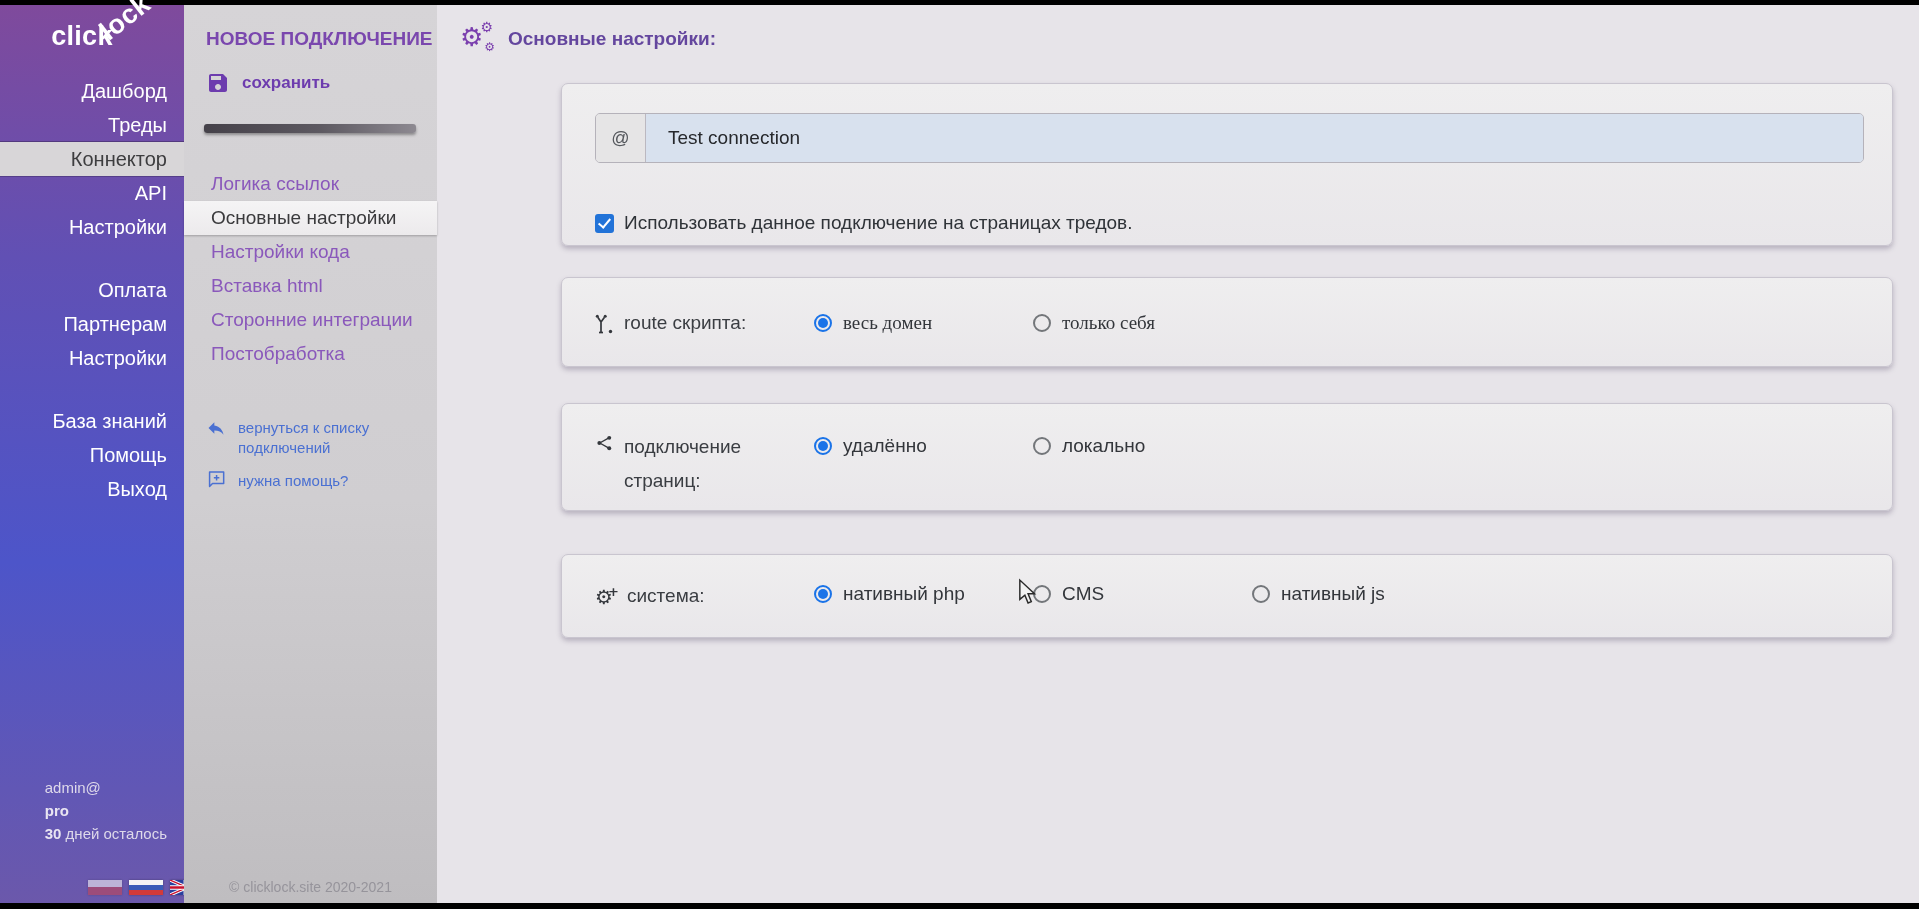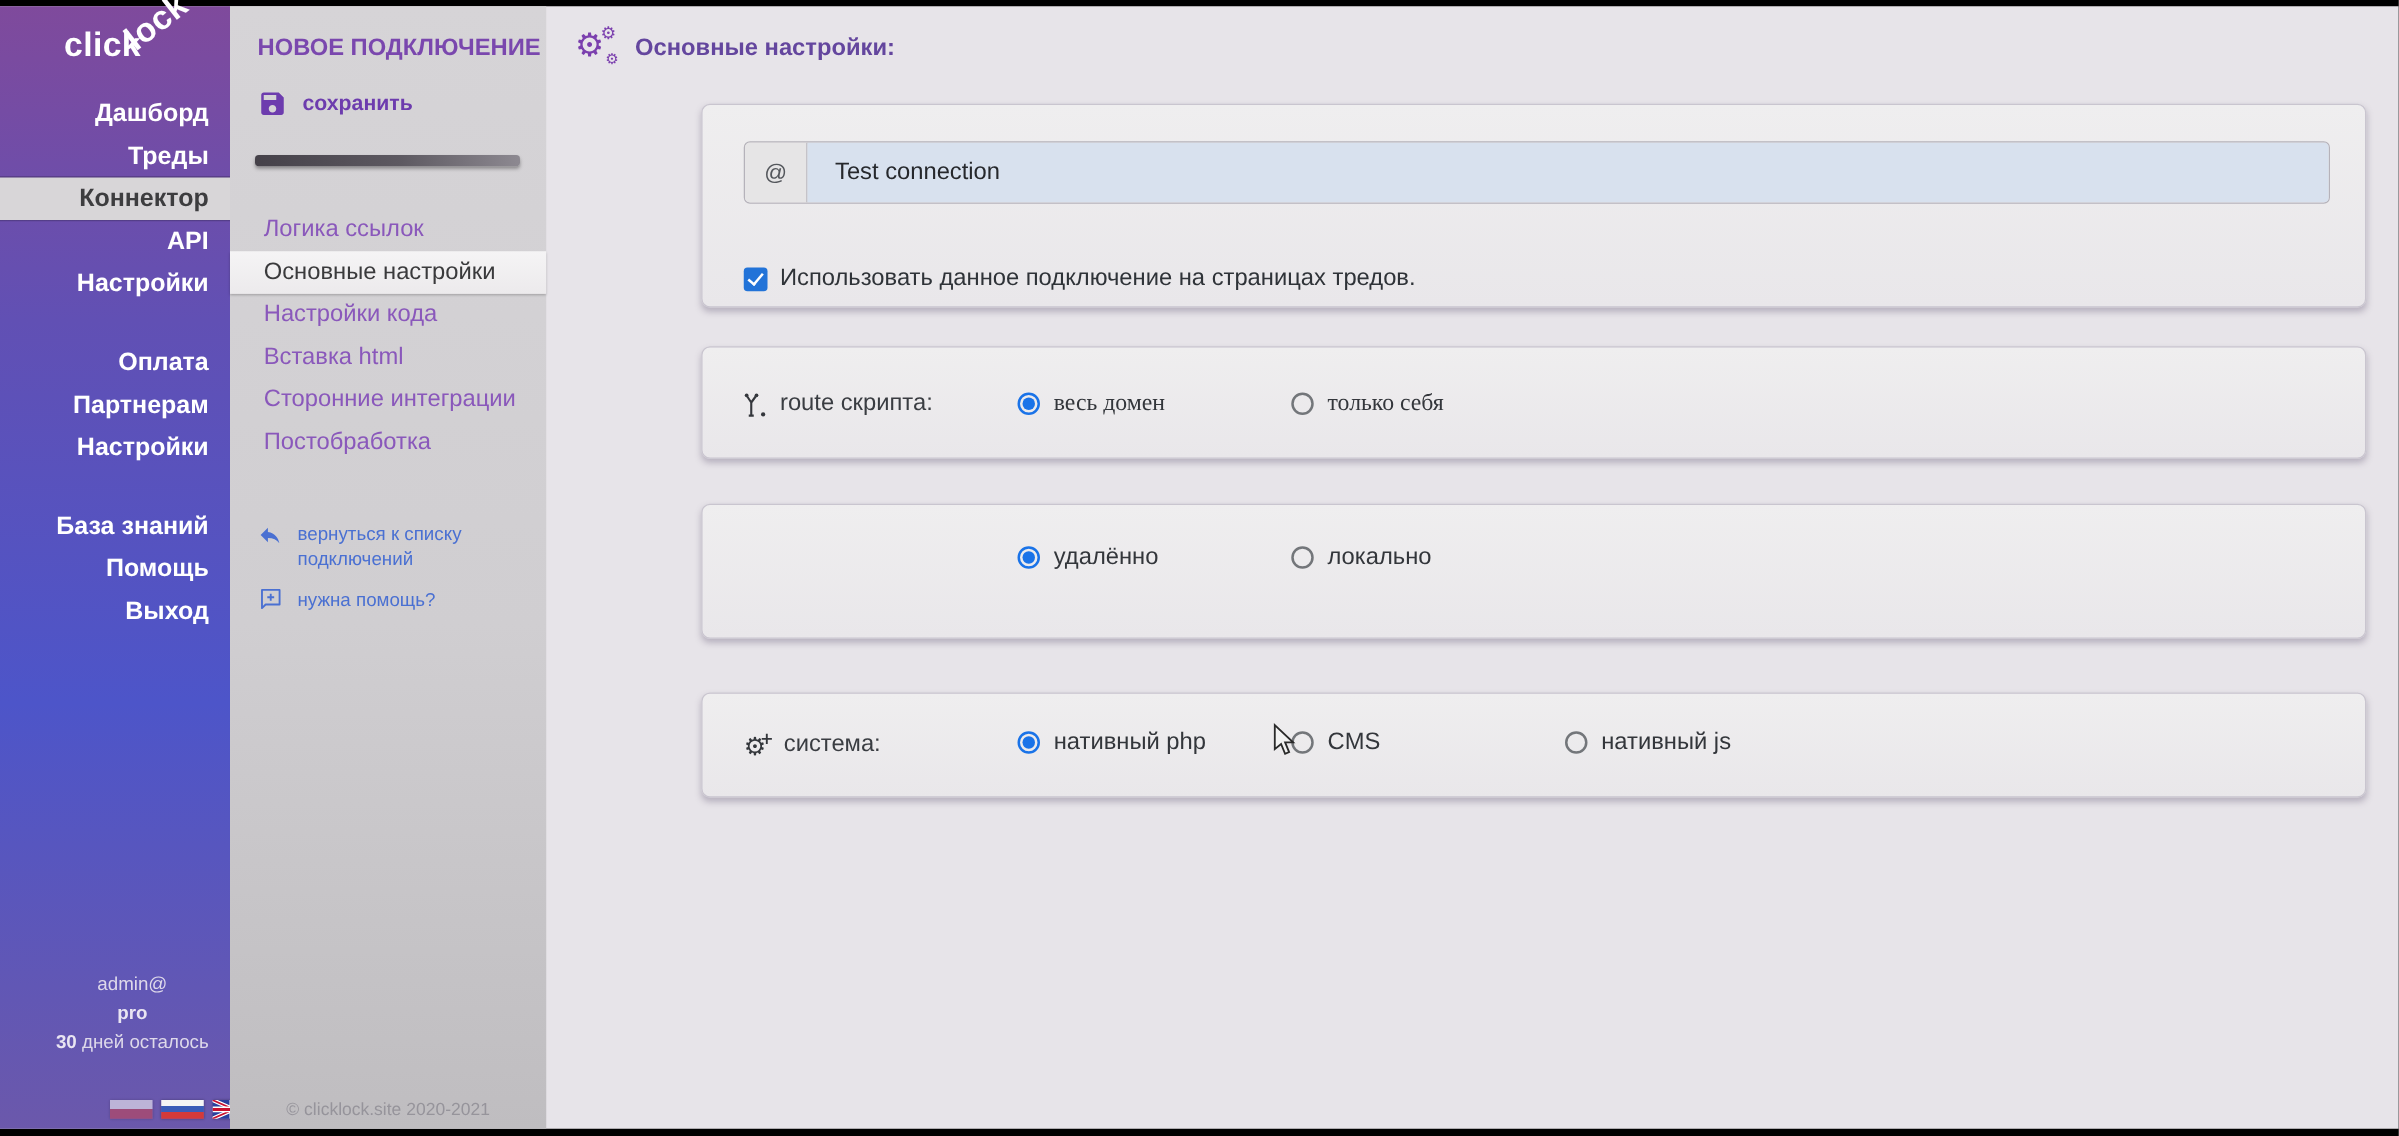--- a/index.html
+++ b/index.html
@@ -9,25 +9,25 @@
   }
   .screen{position:absolute;top:5px;left:0;width:1919px;height:898px;background:#e7e4e9;}
 
   
   .sidebar{position:absolute;left:0;top:0;width:184px;height:100%;
     background:linear-gradient(180deg,#7f4a9c 0%,#6150b4 28%,#4d55c9 62%,#6b58ab 100%);}
   .logo{position:absolute;top:16px;right:16px;color:#fff;font-size:27px;font-weight:bold;letter-spacing:.3px;}
   .logo .lock{display:inline-block;transform:rotate(-38deg) translate(3px,-4px);transform-origin:left bottom;}
   .side-menu{position:absolute;top:69px;left:0;width:100%;}
   .side-item{height:34px;line-height:34px;text-align:right;padding-right:17px;color:#fff;
-    font-size:20px;font-weight:bold;cursor:pointer;white-space:nowrap;}
+    font-size:20px;font-weight:normal;cursor:pointer;white-space:nowrap;}
   .side-item.gap{margin-top:29px;}
   .side-item.active{background:#d8d6d8;color:#3d3d3f;
     box-shadow:0 -1px 0 rgba(0,0,0,.25),0 1px 0 rgba(0,0,0,.2);}
-  .account{position:absolute;bottom:58px;right:17px;text-align:center;color:#ded9ea;
+  .account{position:absolute;bottom:58px;right:17px;text-align:left;color:#ded9ea;
     font-size:15px;line-height:23px;}
   .account .bold, .account b{font-weight:bold;color:#e9e5f2;}
   .flags{position:absolute;bottom:8px;left:88px;display:flex;gap:7px;align-items:center;}
   .flag{width:34px;height:15px;display:block;box-shadow:0 0 2px rgba(0,0,0,.35);flex:none;}
   .flag-faded{opacity:.6;background:linear-gradient(180deg,#f4f2f6 0 50%,#c0455a 50% 100%);}
   .flag-ru{background:linear-gradient(180deg,#f5f5f5 0 33%,#3a5cb8 33% 66%,#d33a3a 66% 100%);}
 
   
   .subnav{position:absolute;left:184px;top:0;width:253px;height:100%;
     background:linear-gradient(180deg,#d6d4d7 0%,#d0ced1 55%,#bfbdc0 100%);}
@@ -229,20 +229,29 @@
         <span class="radio"></span>
         <span>весь домен</span>
       </div>
       <div class="opt c2">
         <span class="radio"></span>
         <span>только себя</span>
       </div>
     </div>
 
     <div class="card card3">
+      <div class="row-label">
+        <svg width="19" height="20" viewBox="0 0 24 24">
+          <path d="M6 12 L17.5 5.5 M6 12 L17.5 18.5" stroke="#34373c" stroke-width="1.8" fill="none"></path>
+          <circle cx="5.5" cy="12" r="2.5" fill="#34373c"></circle>
+          <circle cx="18" cy="5.5" r="2.5" fill="#34373c"></circle>
+          <circle cx="18" cy="18.5" r="2.5" fill="#34373c"></circle>
+        </svg>
+        <span>подключение страниц:</span>
+      </div>
       <div class="opt c1 sel">
         <span class="radio"></span>
         <span>удалённо</span>
       </div>
       <div class="opt c2">
         <span class="radio"></span>
         <span>локально</span>
       </div>
     </div>
 

